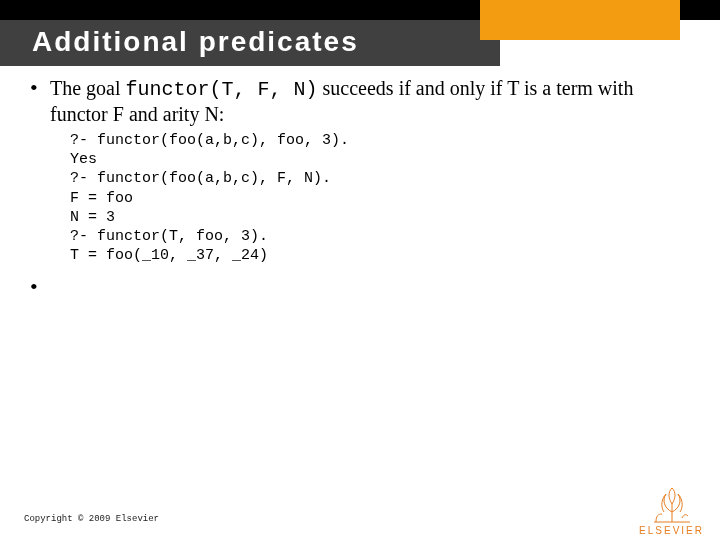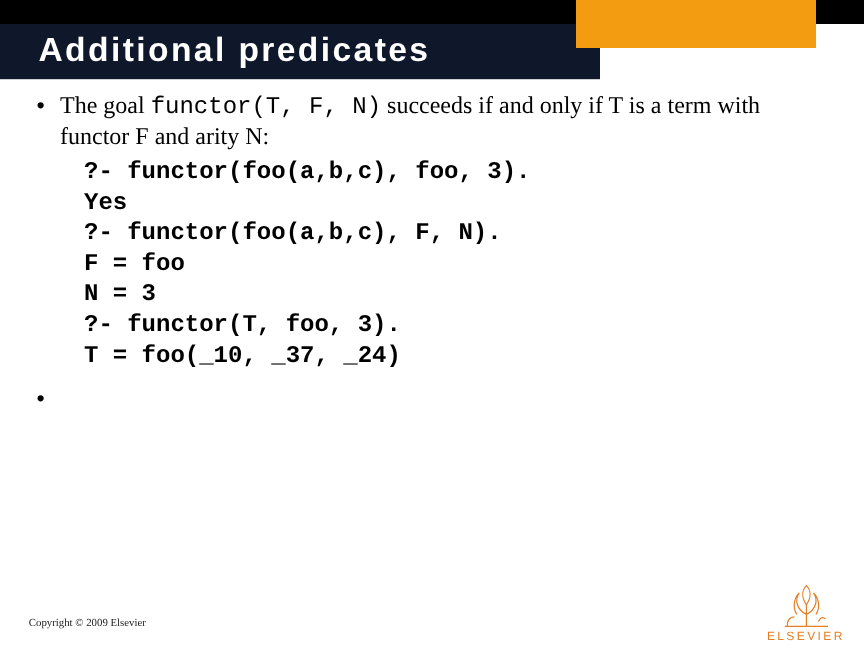--- a/index.html
+++ b/index.html
@@ -18,21 +18,21 @@
   }
   .accent-box {
     position: absolute;
     top: 0;
     right: 40px;
     width: 200px;
     height: 40px;
     background: #f39c12;
   }
   .title-bar {
-    background: #0f172a;
+    background: #404040;
     color: #ffffff;
     font-family: "Arial Black", Arial, sans-serif;
     font-weight: 900;
     font-size: 28px;
     letter-spacing: 2px;
     padding: 6px 0 8px 32px;
     width: 468px;
   }
   .content {
     padding: 10px 30px 0 30px;
@@ -55,31 +55,30 @@
     left: 0;
     top: 0;
     font-size: 22px;
     line-height: 1.1;
   }
   .prose-inline code, .mono {
     font-family: "Courier New", Courier, monospace;
   }
   .codeblock {
     font-family: "Courier New", Courier, monospace;
-    font-size: 20px;
+    font-size: 15px;
     white-space: pre;
     padding: 4px 0 6px 20px;
     line-height: 1.28;
-    font-weight: bold;
   }
   .copyright {
     position: absolute;
     bottom: 16px;
     left: 24px;
-    font-family: Liberation Serif, serif;
+    font-family: Liberation Mono, monospace;
     font-size: 9px;
     color: #222;
   }
   .logo {
     position: absolute;
     bottom: 4px;
     right: 16px;
     text-align: center;
     font-family: Arial, sans-serif;
     font-size: 10px;

